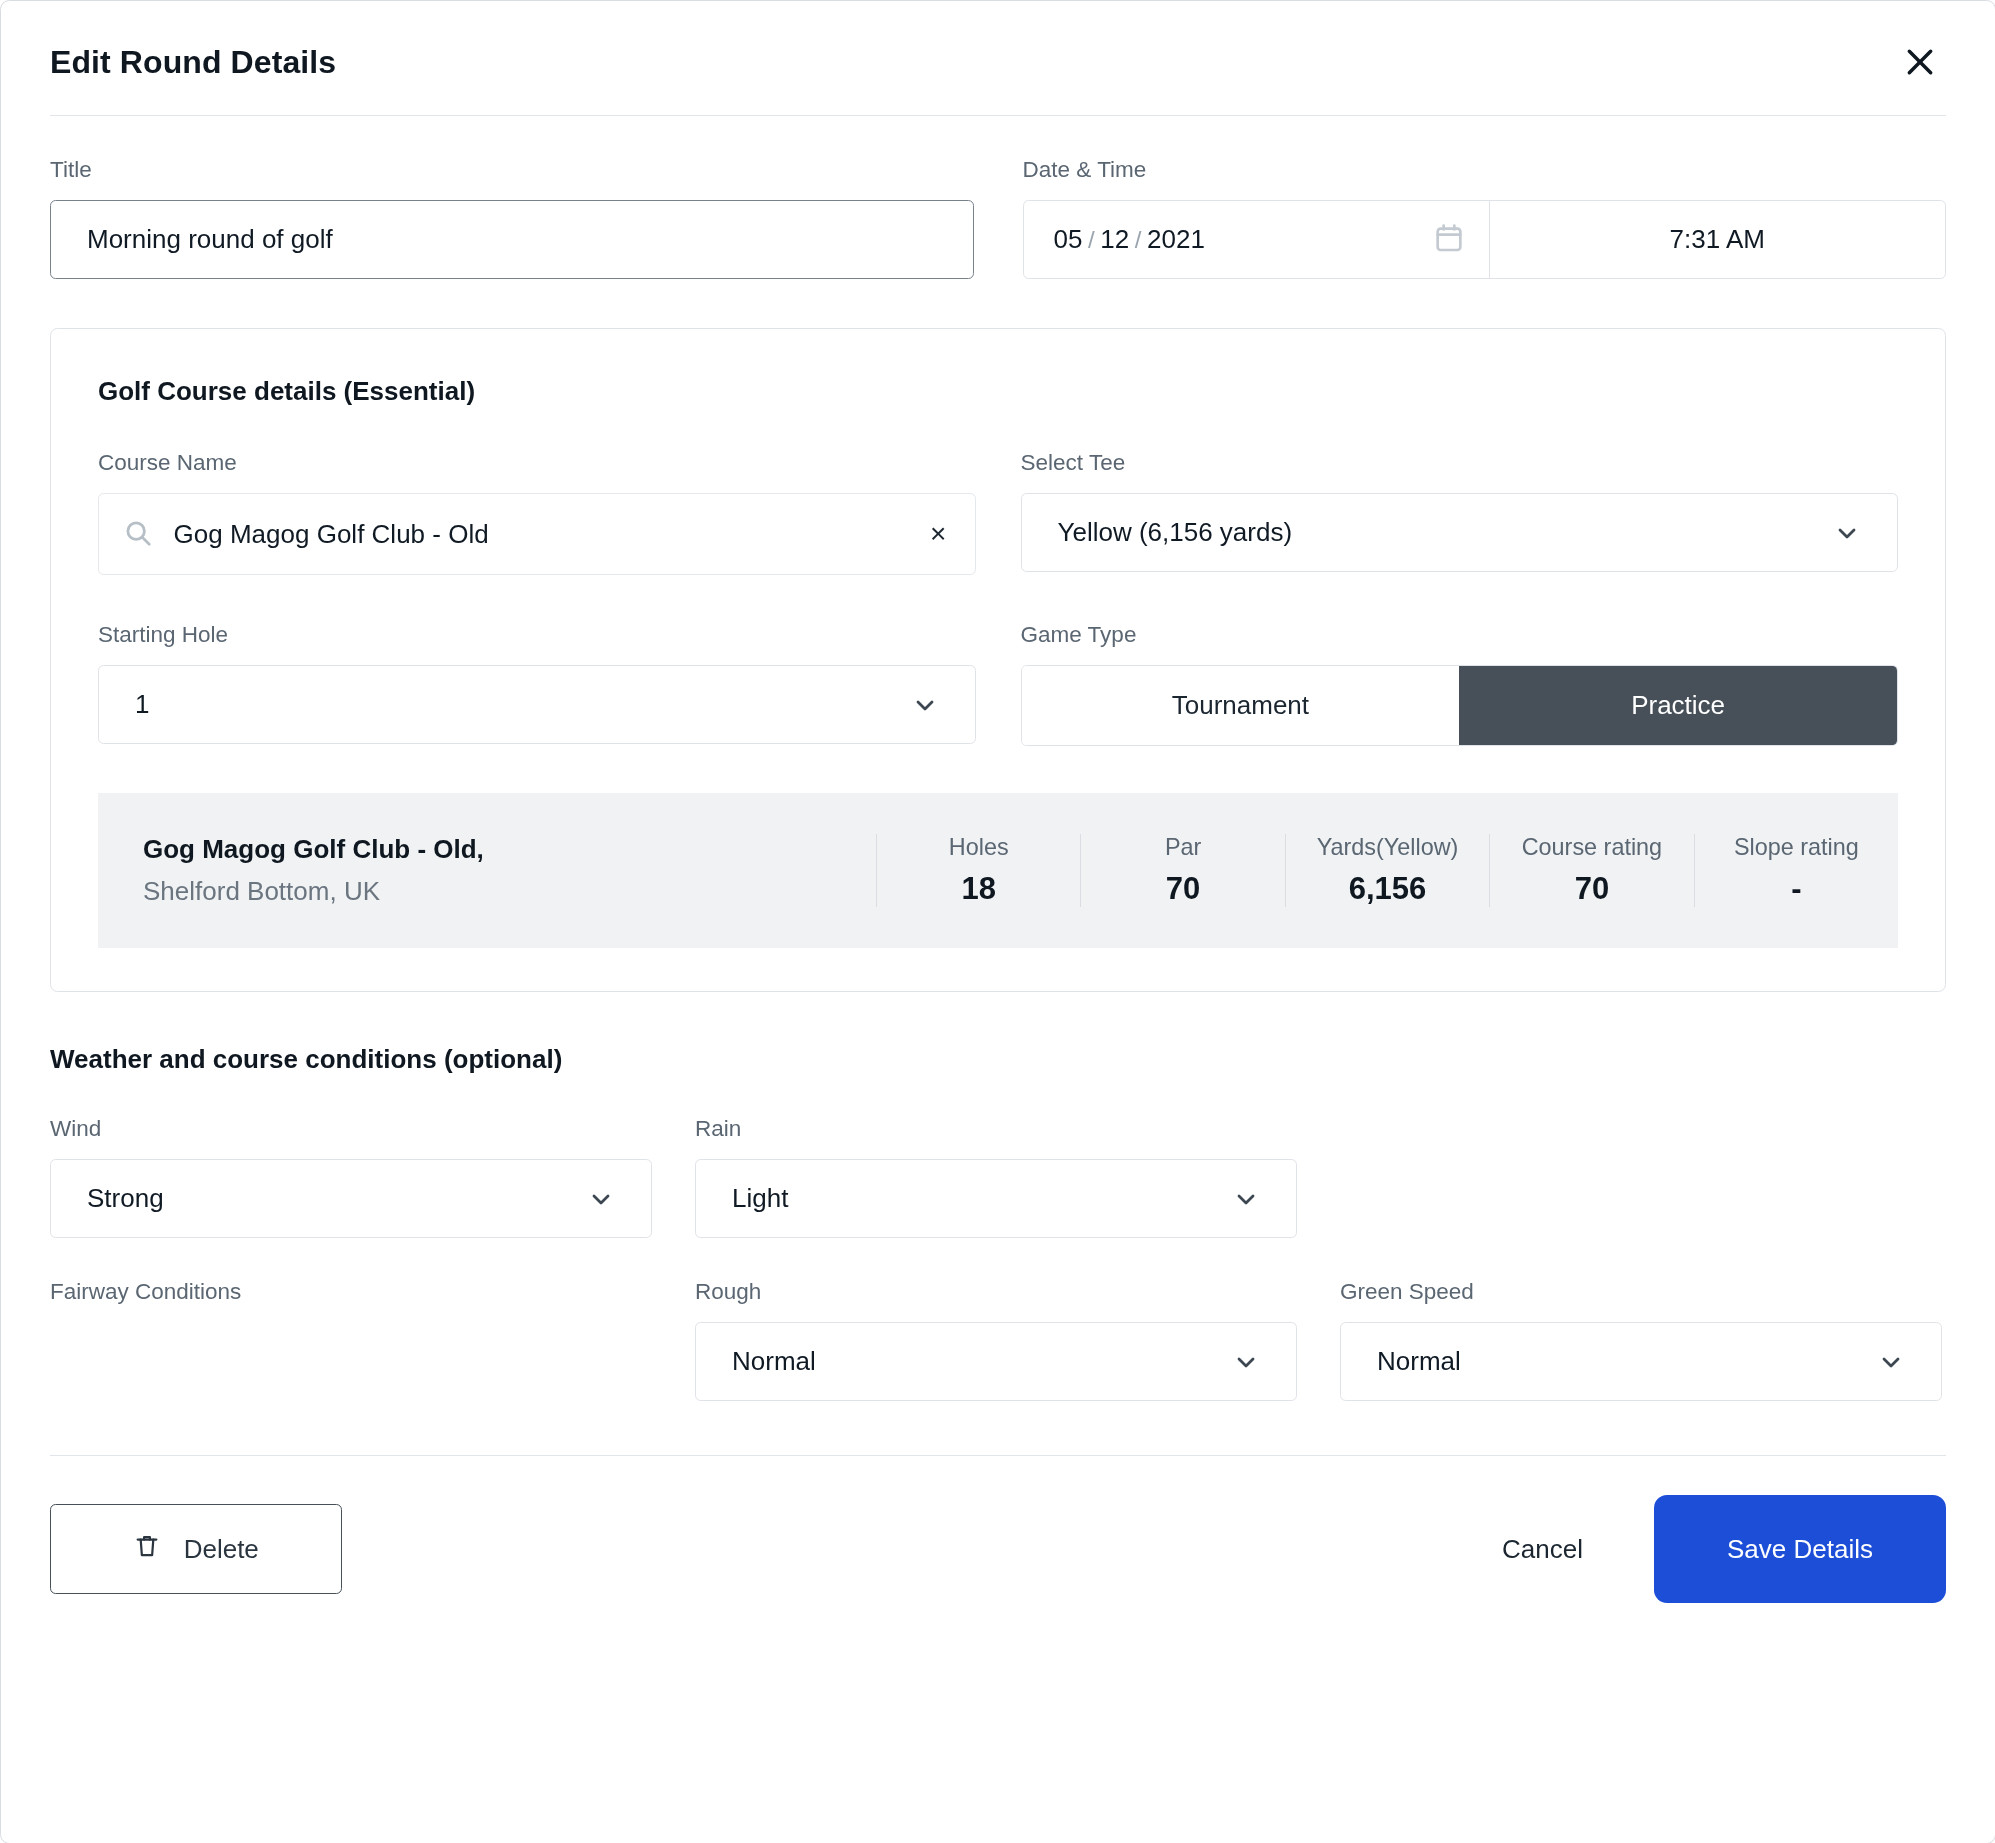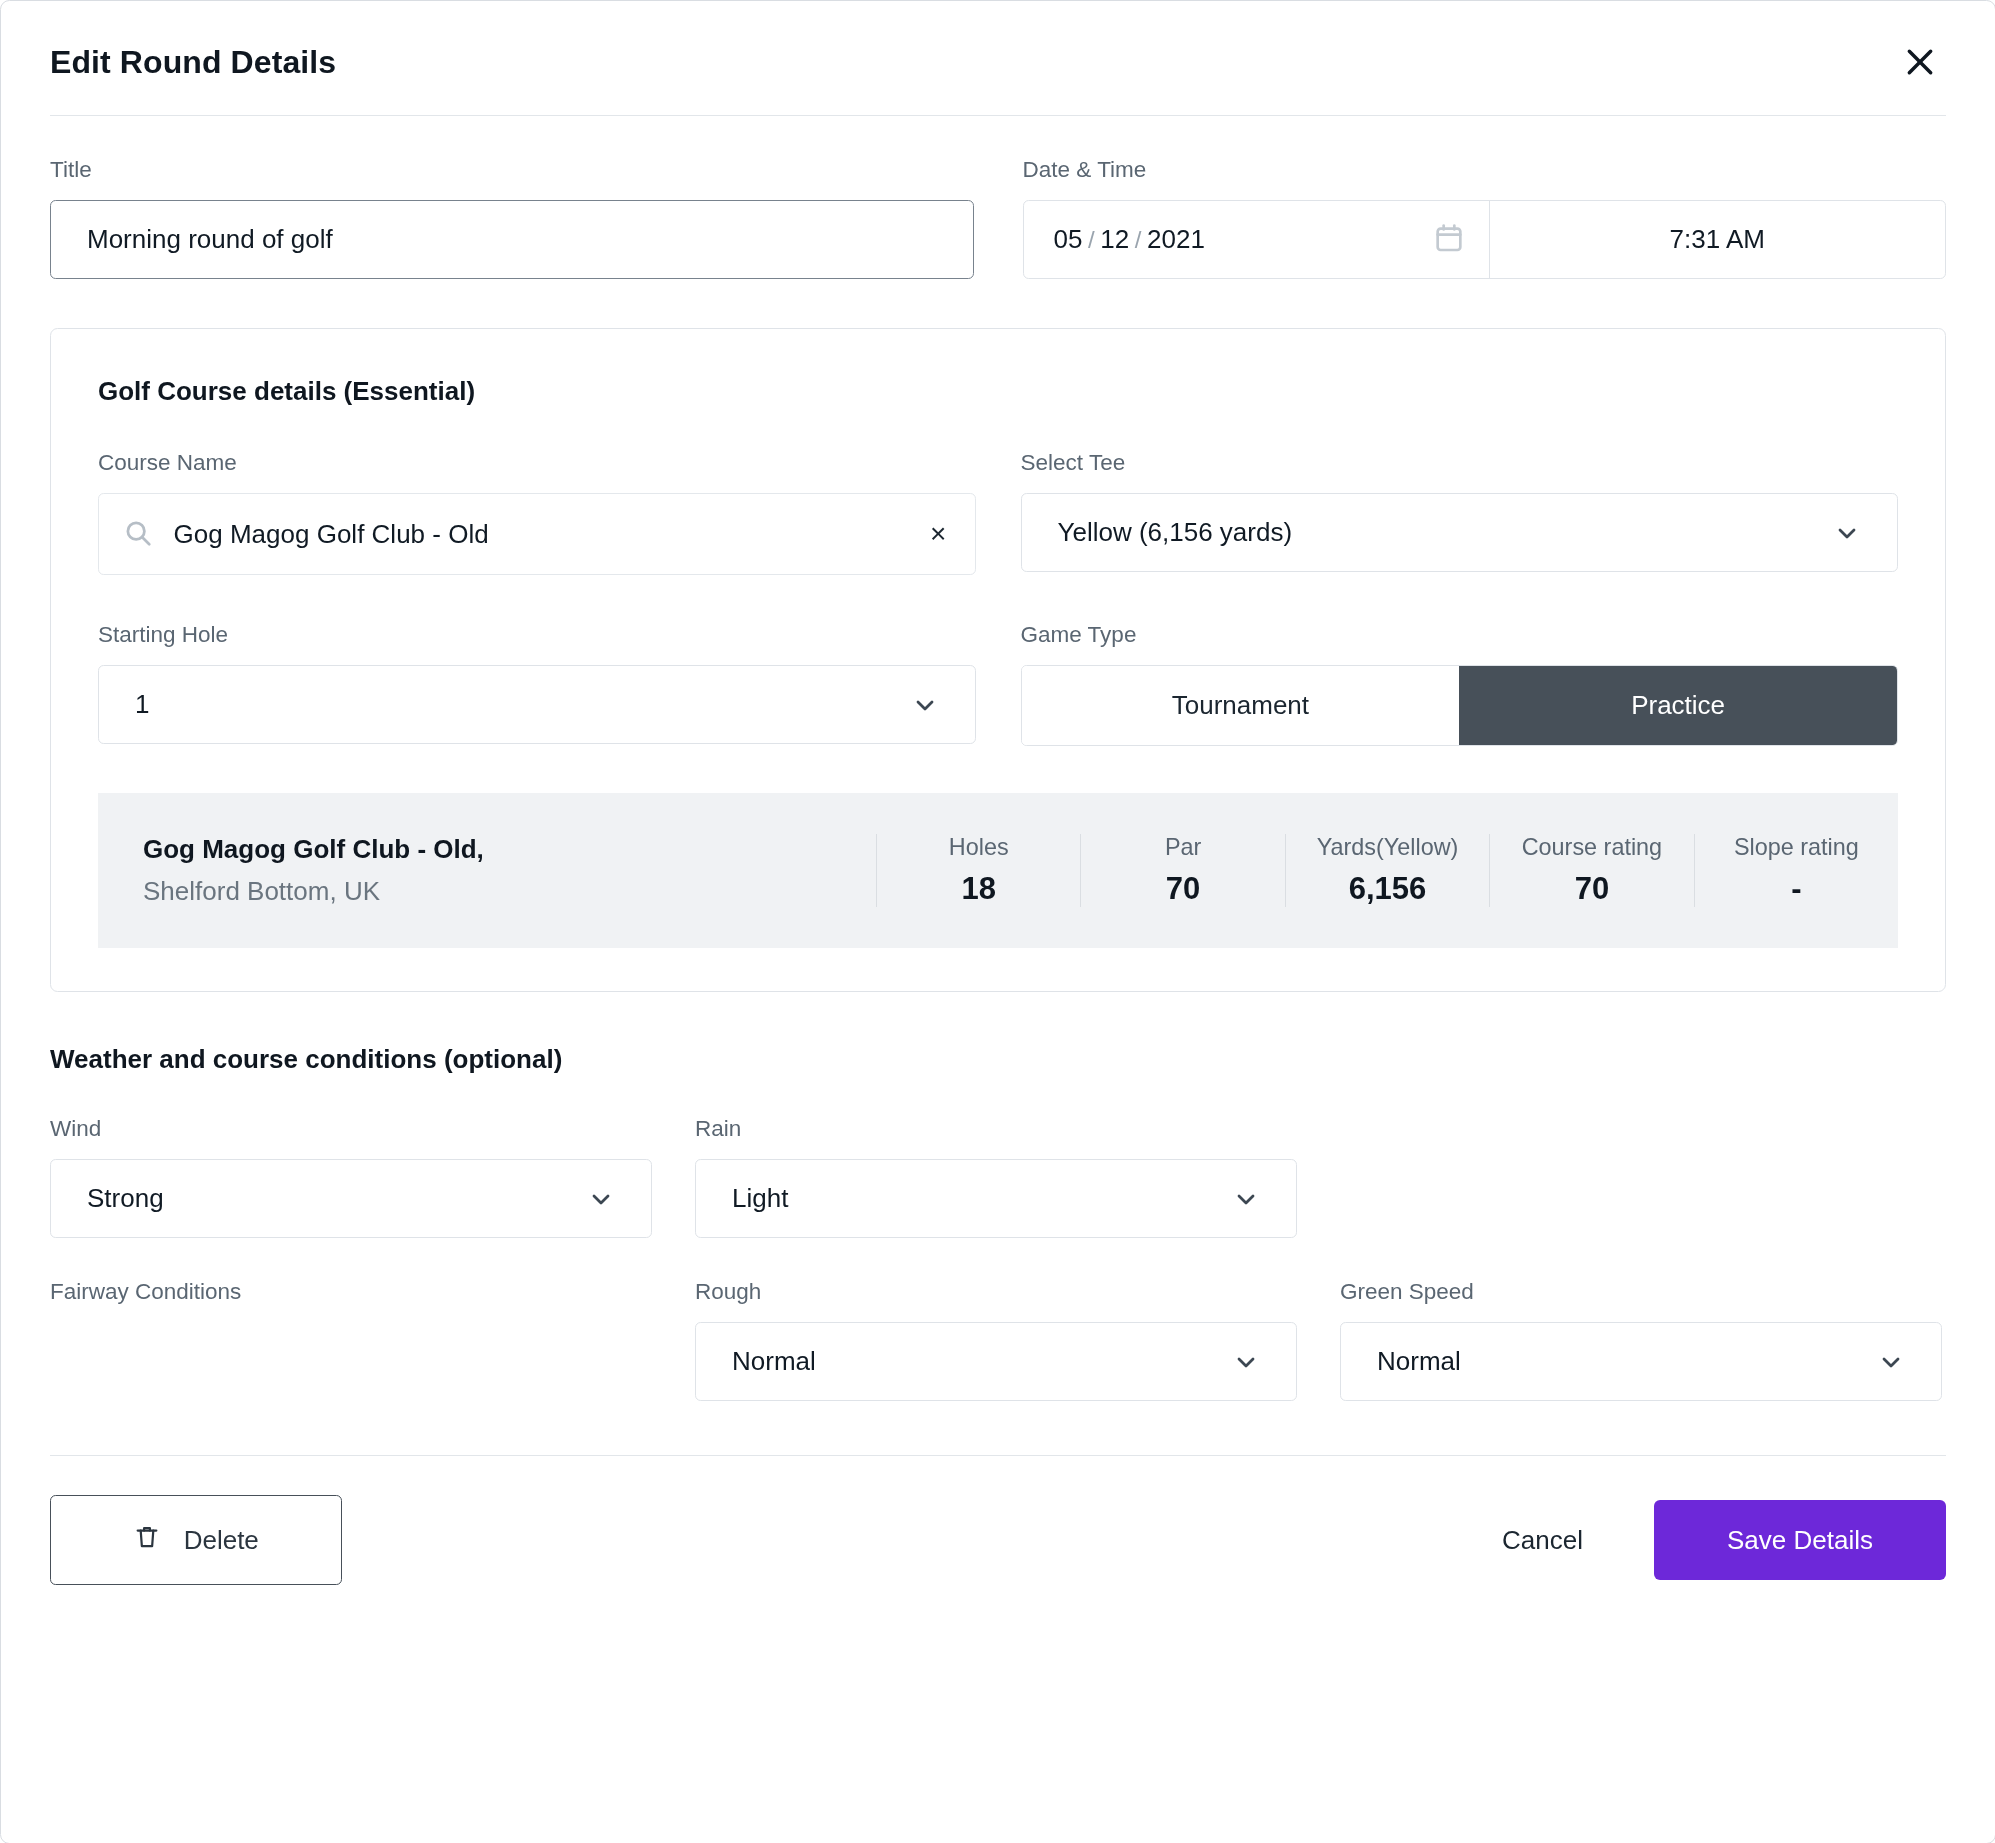--- a/index.html
+++ b/index.html
@@ -283,24 +283,24 @@
     background: none;
     border: none;
     font-size: 26px;
     color: #1b2630;
     cursor: pointer;
     padding: 9.4px 17px;
     font-family: "Liberation Sans", sans-serif;
   }
   .save-btn {
     width: 292px;
-    height: 80px;
+    height: 108px;
     border: none;
-    border-radius: 6px;
-    background: #6d28d9;
+    border-radius: 13px;
+    background: #1d4ed8;
     color: #ffffff;
     font-size: 26px;
     cursor: pointer;
     font-family: "Liberation Sans", sans-serif;
   }
 </style>
 </head>
 <body>
 
 <div class="modal">

